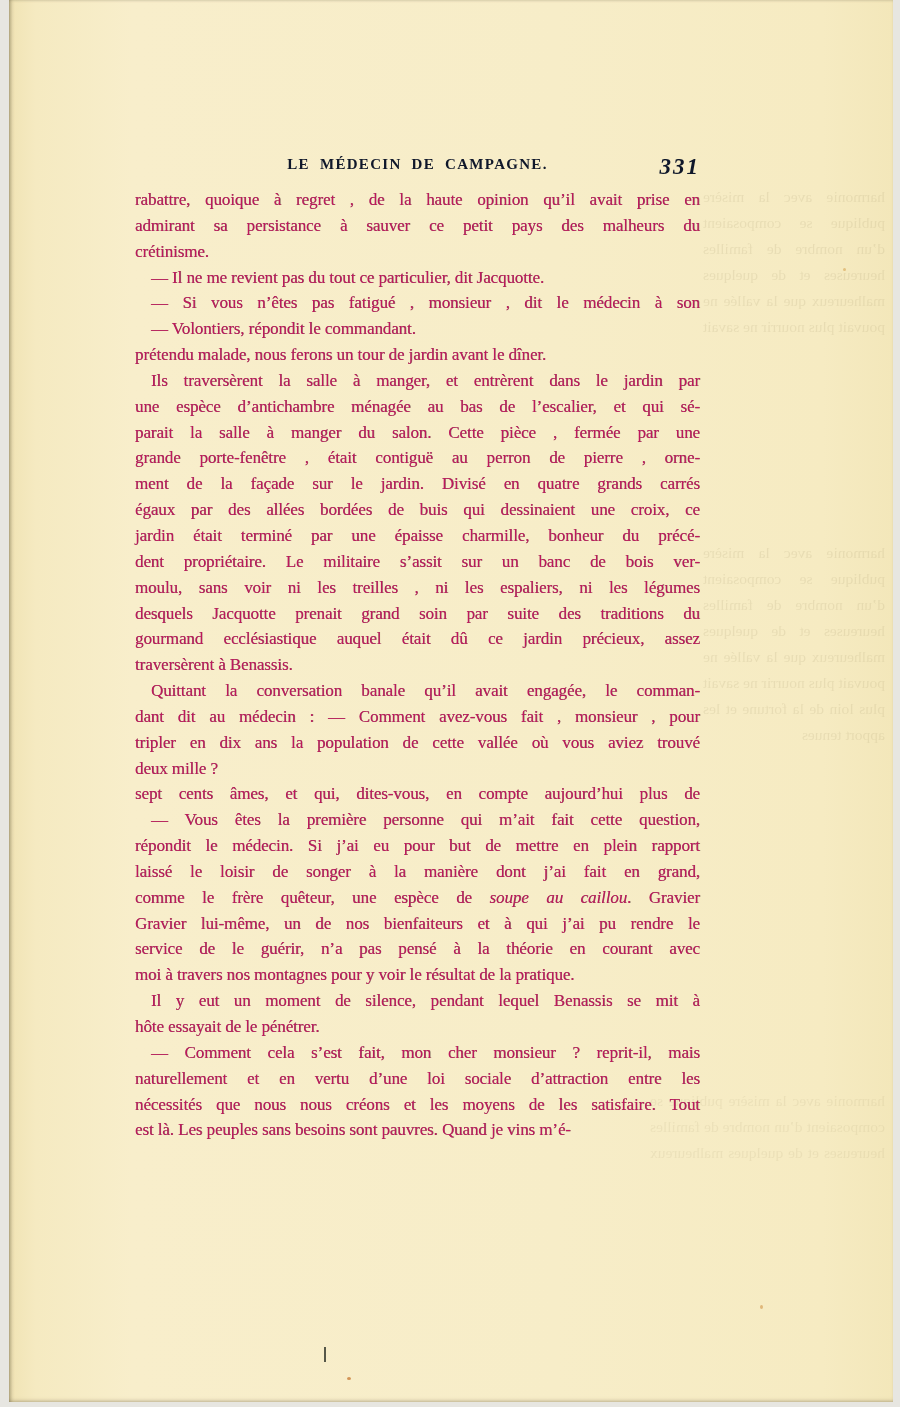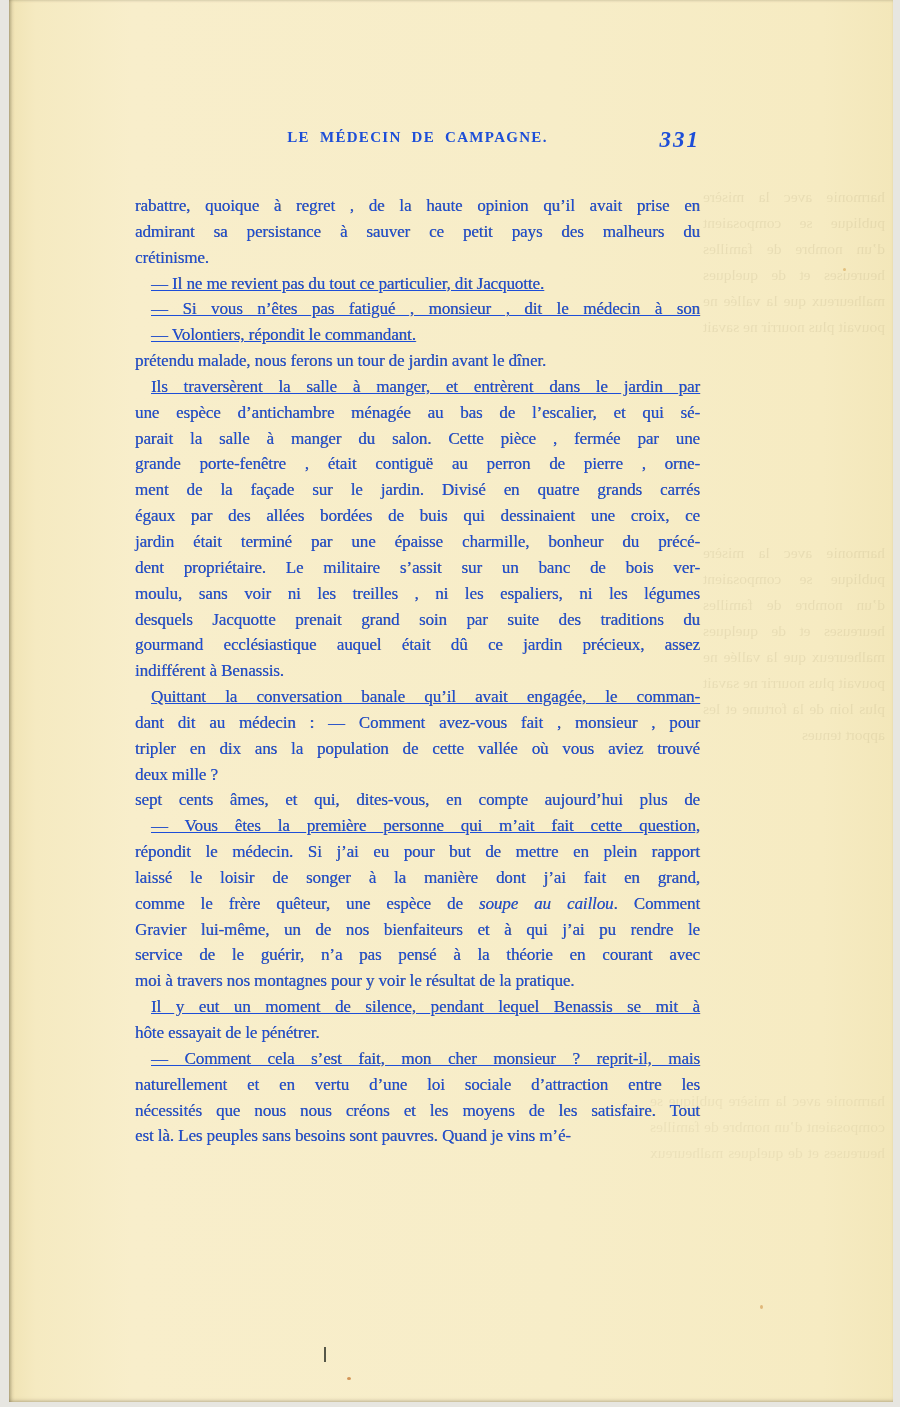--- a/index.html
+++ b/index.html
@@ -9,34 +9,34 @@
     font-family:"Liberation Serif", serif;
   }
   .paper{
     position:absolute;left:9px;right:7px;top:0;bottom:5px;
     background:linear-gradient(90deg,#f0e3b4 0,#f5eac1 3%,#f8eecb 14%,#f7edc8 62%,#f6ebc2 92%,#f3e7ba 100%);
     box-shadow:
       inset 3px 0 4px -2px rgba(100,90,60,.65),
       inset 0 -3px 5px -3px rgba(120,110,80,.55),
       inset 0 2px 3px -2px rgba(150,140,110,.35);
   }
-  .header-row{position:absolute;left:135px;width:565px;top:129px;height:24px;color:#1d4ed8;}
+  .header-row{position:absolute;left:135px;width:565px;top:156px;height:24px;color:#0f172a;}
   .running-title{
     position:absolute;left:0;right:0;text-align:center;
     font-size:15px;font-weight:700;letter-spacing:1.3px;word-spacing:5px;
   }
   .page-number{position:absolute;right:0;top:-2px;font-size:23px;font-weight:700;letter-spacing:2px;font-style:italic;}
   .text-block{
-    position:absolute;left:135px;top:193px;width:565px;
+    position:absolute;left:135px;top:187px;width:565px;
     font-size:17px;line-height:25.85px;letter-spacing:-0.1px;
-    color:#1d4ed8;text-shadow:0.3px 0 0 rgba(43,36,28,.55);
+    color:#be185d;text-shadow:0.3px 0 0 rgba(43,36,28,.55);
   }
   .line{text-align:justify;text-align-last:justify;}
   .line.end{text-align:left;text-align-last:left;}
-  .line.ind{padding-left:16px;text-decoration:underline;}
+  .line.ind{padding-left:16px;}
   .it{font-style:italic;margin-top:12px;}
   .ghost{
     position:absolute;color:#97895e;opacity:.14;filter:blur(.7px);
     transform:scaleX(-1);font-size:15.5px;line-height:26px;text-align:justify;
     overflow:hidden;pointer-events:none;
   }
   #ghost1{left:703px;top:184px;width:182px;height:160px;}
   #ghost2{left:703px;top:540px;width:182px;height:240px;}
   #ghost3{left:650px;top:1088px;width:235px;height:82px;opacity:.11;}
   .printers-mark{position:absolute;left:324px;top:1347px;width:2px;height:15px;background:#565748;}
@@ -71,30 +71,30 @@
   <div class="line just">une espèce d’antichambre ménagée au bas de l’escalier, et qui sé-</div>
   <div class="line just">parait la salle à manger du salon. Cette pièce , fermée par une</div>
   <div class="line just">grande porte-fenêtre , était contiguë au perron de pierre , orne-</div>
   <div class="line just">ment de la façade sur le jardin. Divisé en quatre grands carrés</div>
   <div class="line just">égaux par des allées bordées de buis qui dessinaient une croix, ce</div>
   <div class="line just">jardin était terminé par une épaisse charmille, bonheur du précé-</div>
   <div class="line just">dent propriétaire. Le militaire s’assit sur un banc de bois ver-</div>
   <div class="line just">moulu, sans voir ni les treilles , ni les espaliers, ni les légumes</div>
   <div class="line just">desquels Jacquotte prenait grand soin par suite des traditions du</div>
   <div class="line just">gourmand ecclésiastique auquel était dû ce jardin précieux, assez</div>
-  <div class="line end">indifférent à Benassis.</div>
+  <div class="line end">traversèrent à Benassis.</div>
   <div class="line ind just">Quittant la conversation banale qu’il avait engagée, le comman-</div>
   <div class="line just">dant dit au médecin : — Comment avez-vous fait , monsieur , pour</div>
   <div class="line just">tripler en dix ans la population de cette vallée où vous aviez trouvé</div>
   <div class="line end">deux mille ?</div>
   <div class="line just">sept cents âmes, et qui, dites-vous, en compte aujourd’hui plus de</div>
   <div class="line ind just">— Vous êtes la première personne qui m’ait fait cette question,</div>
   <div class="line just">répondit le médecin. Si j’ai eu pour but de mettre en plein rapport</div>
   <div class="line just">laissé le loisir de songer à la manière dont j’ai fait en grand,</div>
-  <div class="line just"><span>comme le frère quêteur, une espèce de </span><span class="it">soupe au caillou</span><span>. Comment</span></div>
+  <div class="line just"><span>comme le frère quêteur, une espèce de </span><span class="it">soupe au caillou</span><span>. Gravier</span></div>
   <div class="line just">Gravier lui-même, un de nos bienfaiteurs et à qui j’ai pu rendre le</div>
   <div class="line just">service de le guérir, n’a pas pensé à la théorie en courant avec</div>
   <div class="line end">moi à travers nos montagnes pour y voir le résultat de la pratique.</div>
   <div class="line ind just">Il y eut un moment de silence, pendant lequel Benassis se mit à</div>
   <div class="line end">hôte essayait de le pénétrer.</div>
   <div class="line ind just">— Comment cela s’est fait, mon cher monsieur ? reprit-il, mais</div>
   <div class="line just">naturellement et en vertu d’une loi sociale d’attraction entre les</div>
   <div class="line just">nécessités que nous nous créons et les moyens de les satisfaire. Tout</div>
   <div class="line end">est là. Les peuples sans besoins sont pauvres. Quand je vins m’é-</div>
 </div>

